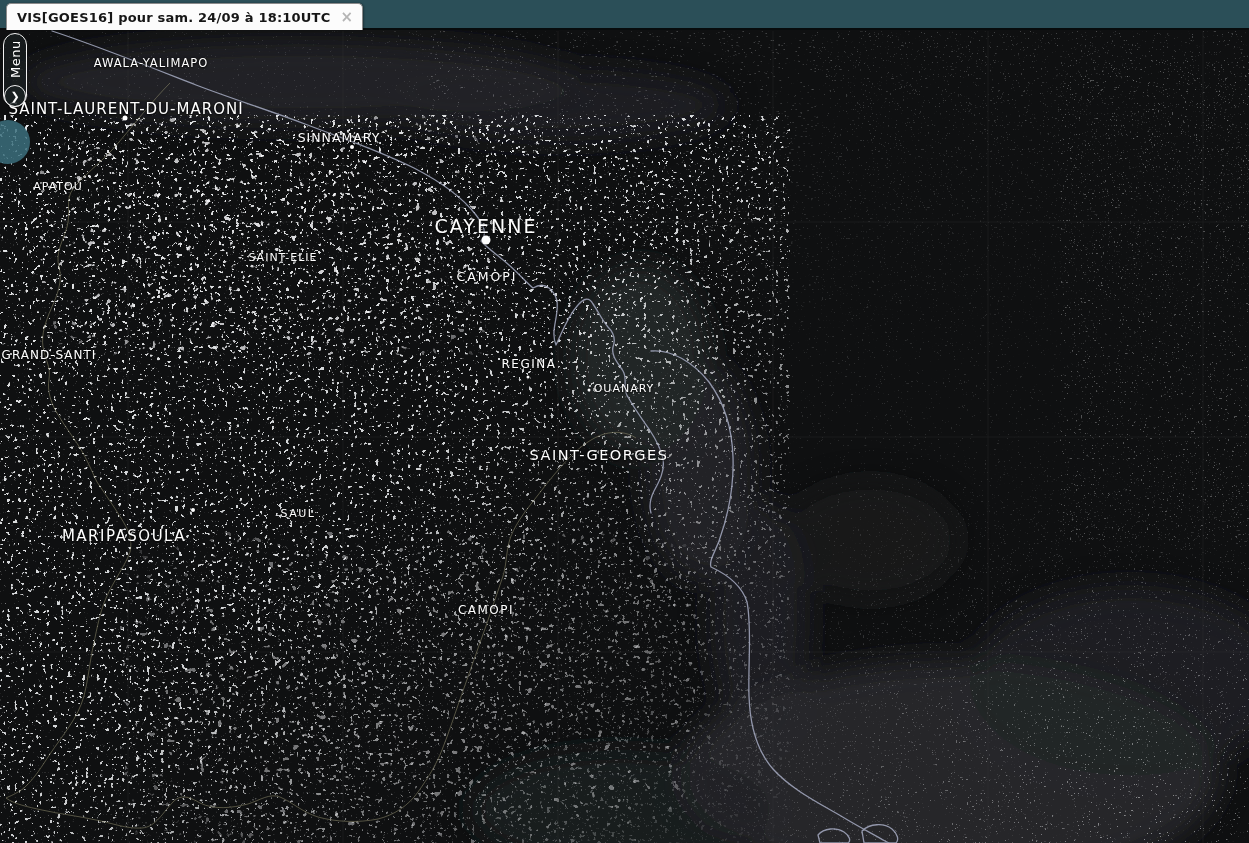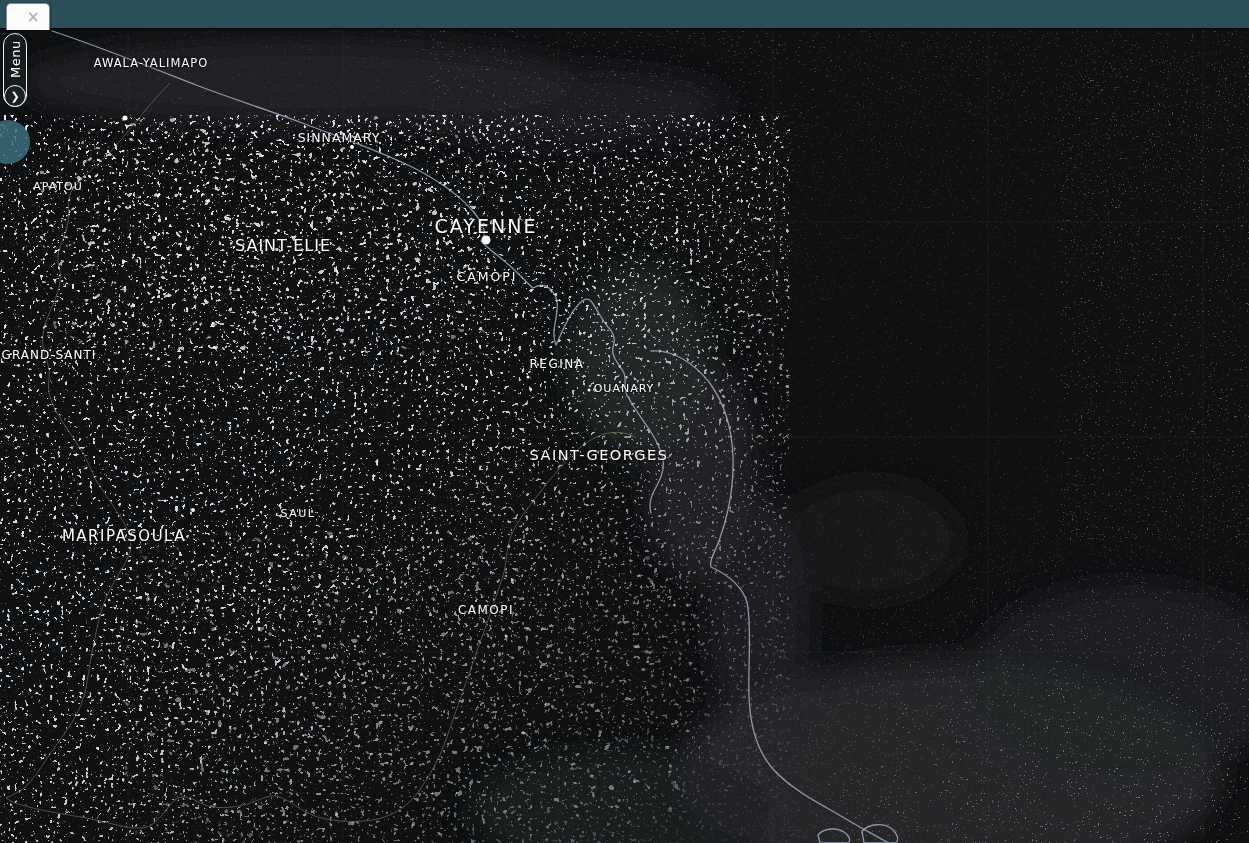--- a/index.html
+++ b/index.html
@@ -160,27 +160,28 @@
                C 260,800 270,793 280,797 C 292,802 302,812 318,817 C 336,822 358,823 378,819
                C 394,815 408,806 418,792 C 428,778 436,765 442,750 C 450,730 456,710 464,688
                C 471,668 478,648 486,626 C 492,608 498,591 503,576 C 507,563 506,549 511,536
                C 517,521 528,508 538,495 C 548,482 559,468 571,456 C 581,446 592,438 604,434
                C 616,431 627,432 636,438"></path>
     </g>
   </svg>
 
   <div class="labels">
       <div class="city" style="left: 151px; top: 63px; font-size: 11.5px; letter-spacing: 1px;">AWALA-YALIMAPO</div>
+      <div class="city" style="left: 126px; top: 109px; font-size: 15px; letter-spacing: 1px;">SAINT-LAURENT-DU-MARONI</div>
       <div class="city" style="left: 339px; top: 137px; font-size: 12.5px; letter-spacing: 1px;">SINNAMARY</div>
       <div class="city" style="left: 58px; top: 186px; font-size: 11px; letter-spacing: 1px; text-align: right;">APATOU</div>
       <div class="city" style="left: 486px; top: 226px; font-size: 19px; letter-spacing: 2px;">CAYENNE</div>
-      <div class="city" style="left: 283px; top: 245px; font-size: 16px; letter-spacing: 1px;">SAINT-ELIE</div>
+      <div class="city" style="left: 283px; top: 257px; font-size: 11px; letter-spacing: 1px;">SAINT-ELIE</div>
       <div class="city" style="left: 487px; top: 276px; font-size: 12.5px; letter-spacing: 2px;">CAMOPI</div>
       <div class="city" style="left: 49px; top: 355px; font-size: 12px; letter-spacing: 1px;">GRAND-SANTI</div>
-      <div class="city" style="left: 557px; top: 364px; font-size: 12px; letter-spacing: 1.5px;">REGINA</div>
+      <div class="city" style="left: 529px; top: 364px; font-size: 12px; letter-spacing: 1.5px;">REGINA</div>
       <div class="city" style="left: 624px; top: 388px; font-size: 11px; letter-spacing: 1px;">OUANARY</div>
       <div class="city" style="left: 599px; top: 455px; font-size: 14.5px; letter-spacing: 1.5px;">SAINT-GEORGES</div>
       <div class="city" style="left: 124px; top: 536px; font-size: 15px; letter-spacing: 1.5px;">MARIPASOULA</div>
       <div class="city" style="left: 298px; top: 513px; font-size: 11px; letter-spacing: 1.5px;">SAUL</div>
       <div class="city" style="left: 486px; top: 610px; font-size: 12px; letter-spacing: 1.5px;">CAMOPI</div>
       <div class="marker" style="left: 125px; top: 118px; width: 5px; height: 5px;"></div>
       <div class="marker" style="left: 352px; top: 147px; width: 4px; height: 4px;"></div>
       <div class="marker" style="left: 486px; top: 240px; width: 9px; height: 9px;"></div>
       <div class="marker" style="left: 487px; top: 287px; width: 3px; height: 3px;"></div>
       <div class="marker" style="left: 528px; top: 377px; width: 3px; height: 3px;"></div>
@@ -192,17 +193,18 @@
 
   <div class="menu-btn">
     <span class="menu-text">Menu</span>
     <span class="menu-chevron">
       <span>❯</span>
     </span>
   </div>
 
   <div class="topbar">
     <div class="tab">
+      <span class="tab-label">VIS[GOES16] pour sam. 24/09 à 18:10UTC</span>
       <span class="tab-close">×</span>
     </div>
   </div>
 
 </div>
 
 </body></html>

